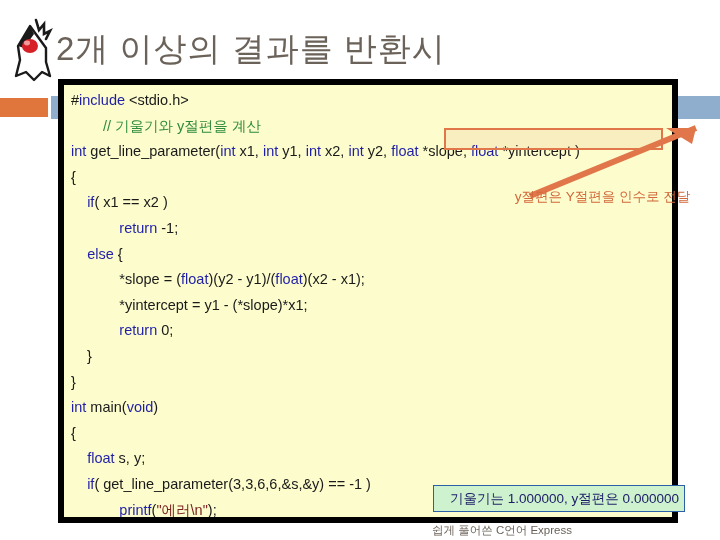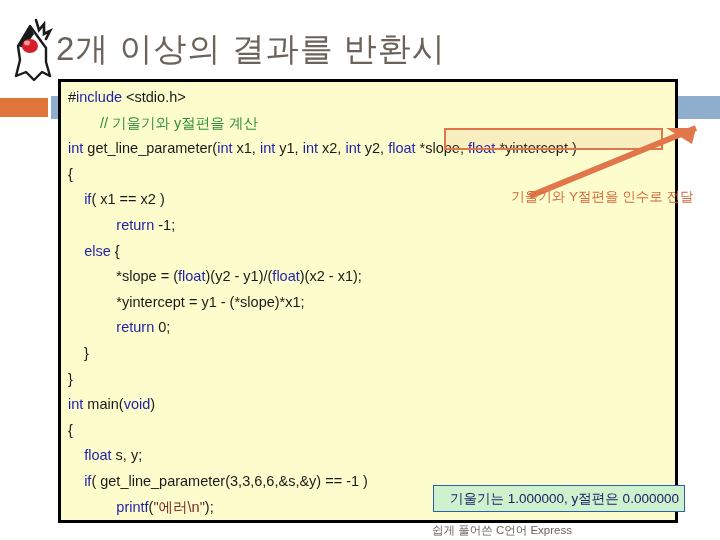--- a/index.html
+++ b/index.html
@@ -72,21 +72,21 @@
   }
 
   
   .code-panel {
     position: absolute;
     left: 58px;
     top: 79px;
     width: 620px;
     height: 444px;
     background: #fcfccc;
-    border: 3px solid #000000;
+    border: 6px solid #000000;
     box-sizing: border-box;
     overflow: hidden;
   }
   .code-text {
     position: absolute;
     left: 7px;
     top: 3px;
     font-size: 14.5px;
     line-height: 25.6px;
     color: #1a1a8c;
@@ -188,19 +188,19 @@
     <div class="code-text" id="code-text"><div class="code-line"><span class="plain">#</span><span class="kw">include</span><span class="plain"> &lt;</span><span class="plain">stdio</span><span class="plain">.</span><span class="plain">h</span><span class="plain">&gt;</span></div><div class="code-line"><span class="cmt">// 기울기와 y절편을 계산</span></div><div class="code-line"><span class="kw">int</span><span class="plain"> </span><span class="plain">get_line_parameter</span><span class="plain">(</span><span class="kw">int</span><span class="plain"> </span><span class="plain">x1</span><span class="plain">, </span><span class="kw">int</span><span class="plain"> </span><span class="plain">y1</span><span class="plain">, </span><span class="kw">int</span><span class="plain"> </span><span class="plain">x2</span><span class="plain">, </span><span class="kw">int</span><span class="plain"> </span><span class="plain">y2</span><span class="plain">, </span><span class="kw">float</span><span class="plain"> *</span><span class="plain">slope</span><span class="plain">, </span><span class="kw">float</span><span class="plain"> *</span><span class="plain">yintercept</span><span class="plain"> )</span></div><div class="code-line"><span class="plain">{</span></div><div class="code-line"><span class="plain">    </span><span class="kw">if</span><span class="plain">( </span><span class="plain">x1</span><span class="plain"> == </span><span class="plain">x2</span><span class="plain"> )</span></div><div class="code-line"><span class="plain">            </span><span class="kw">return</span><span class="plain"> -</span><span class="plain">1</span><span class="plain">;</span></div><div class="code-line"><span class="plain">    </span><span class="kw">else</span><span class="plain"> {</span></div><div class="code-line"><span class="plain">            *</span><span class="plain">slope</span><span class="plain"> = (</span><span class="kw">float</span><span class="plain">)(</span><span class="plain">y2</span><span class="plain"> - </span><span class="plain">y1</span><span class="plain">)/(</span><span class="kw">float</span><span class="plain">)(</span><span class="plain">x2</span><span class="plain"> - </span><span class="plain">x1</span><span class="plain">);</span></div><div class="code-line"><span class="plain">            *</span><span class="plain">yintercept</span><span class="plain"> = </span><span class="plain">y1</span><span class="plain"> - (*</span><span class="plain">slope</span><span class="plain">)*</span><span class="plain">x1</span><span class="plain">;</span></div><div class="code-line"><span class="plain">            </span><span class="kw">return</span><span class="plain"> </span><span class="plain">0</span><span class="plain">;</span></div><div class="code-line"><span class="plain">    }</span></div><div class="code-line"><span class="plain">}</span></div><div class="code-line"><span class="kw">int</span><span class="plain"> </span><span class="plain">main</span><span class="plain">(</span><span class="kw">void</span><span class="plain">)</span></div><div class="code-line"><span class="plain">{</span></div><div class="code-line"><span class="plain">    </span><span class="kw">float</span><span class="plain"> </span><span class="plain">s</span><span class="plain">, </span><span class="plain">y</span><span class="plain">;</span></div><div class="code-line"><span class="plain">    </span><span class="kw">if</span><span class="plain">( </span><span class="plain">get_line_parameter</span><span class="plain">(</span><span class="plain">3</span><span class="plain">,</span><span class="plain">3</span><span class="plain">,</span><span class="plain">6</span><span class="plain">,</span><span class="plain">6</span><span class="plain">,&amp;</span><span class="plain">s</span><span class="plain">,&amp;</span><span class="plain">y</span><span class="plain">) == -</span><span class="plain">1</span><span class="plain"> )</span></div><div class="code-line"><span class="plain">            </span><span class="kw">printf</span><span class="plain">(</span><span class="str">"에러\n"</span><span class="plain">);</span></div><div class="code-line"><span class="plain">    </span><span class="kw">else</span></div></div>
   </div>
 
   <div class="param-highlight"></div>
 
   <svg class="arrow-svg" viewBox="0 0 215 80" xmlns="http://www.w3.org/2000/svg">
     <path d="M30 74 L196 6" stroke="#e0764a" stroke-width="6" stroke-linecap="butt"></path>
     <path d="M196 6 L166 6 L192 22 Z" fill="#e0764a"></path>
   </svg>
 
-  <div class="annotation">기울기와 Y절편을 인수로 전달</div>
+  <div class="annotation">y절편은 Y절편을 인수로 전달</div>
 
   <div class="output-box">기울기는 1.000000, y절편은 0.000000</div>
 
   <div class="footer">쉽게 풀어쓴 C언어 Express</div>
 
 </div>
 
 </body></html>

